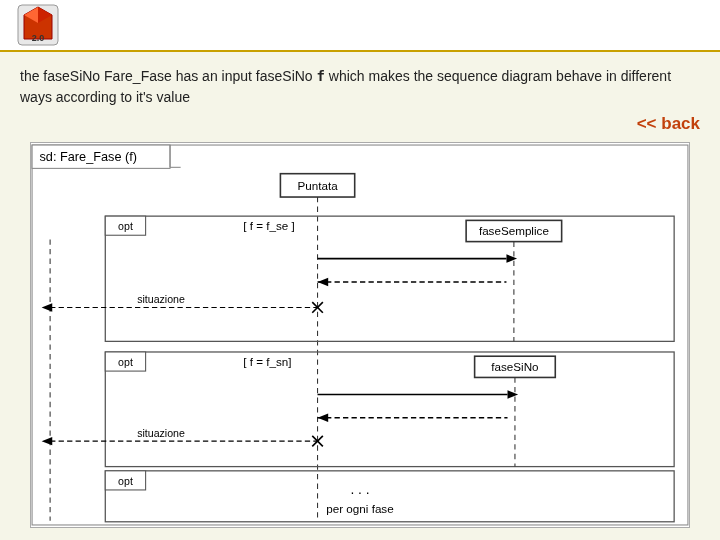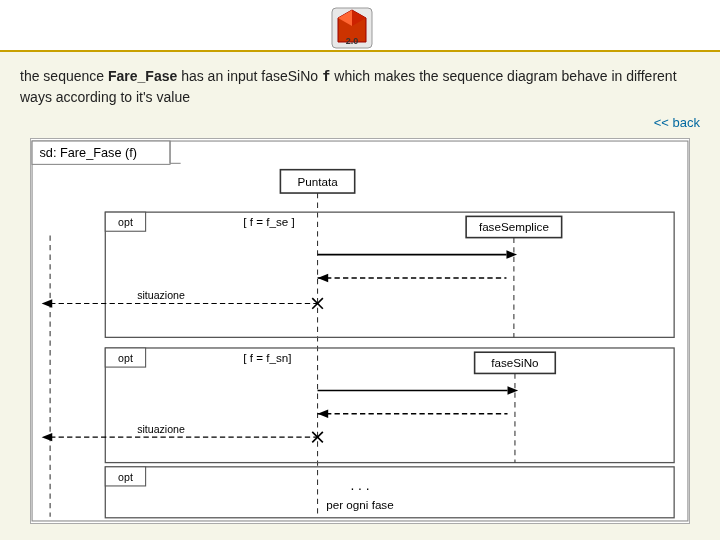--- a/index.html
+++ b/index.html
@@ -10,21 +10,20 @@
       font-family: Arial, sans-serif;
       overflow: hidden;
     }
     #header {
       background: #fff;
       border-bottom: 2px solid #c8a000;
       display: flex;
       align-items: center;
       padding: 6px 16px;
       height: 52px;
-      flex-direction: column;
     }
     #logo {
       width: 44px;
       height: 44px;
       margin-right: 16px;
       flex-shrink: 0;
     }
     #page-title-text {
       font-size: 28px;
       font-weight: bold;
@@ -38,37 +37,38 @@
     #content {
       padding: 14px 20px 10px 20px;
     }
     #description {
       font-size: 14px;
       color: #222;
       line-height: 1.5;
       margin-bottom: 6px;
     }
     #description strong {
-      font-weight: bold;
+      font-weight: normal;
       text-align: center;
     }
     #description code {
       font-family: monospace;
       font-weight: bold;
       background: none;
     }
     #back-link {
       text-align: right;
       margin-bottom: 8px;
       font-size: 14px;
     }
     #back-link a {
-      color: #0369a1;
+      color: #c2410c;
       text-decoration: none;
-      font-size: 13px;
+      font-size: 17px;
+      font-weight: bold;
     }
 
     
     #diagram-area {
       border: 1px solid #aaa;
       background: #fff;
       margin: 0 10px;
       position: relative;
       height: 386px;
       overflow: hidden;
@@ -89,21 +89,21 @@
     <rect x="2" y="2" width="40" height="40" rx="4" fill="#e8e8e8" stroke="#999" stroke-width="1"></rect>
     <polygon points="8,36 8,12 22,4 36,12 36,36" fill="#cc3300" stroke="#900" stroke-width="1"></polygon>
     <polygon points="8,12 22,4 22,20" fill="#ff6633"></polygon>
     <polygon points="22,4 36,12 22,20" fill="#cc2200"></polygon>
     <text x="22" y="38" text-anchor="middle" font-size="9" font-weight="bold" fill="#333">2.0</text>
   </svg>
 </div>
 
 <div id="content">
   <div id="description">
-    <span>the sequence </span><strong>Fare_Fase</strong><span> has an input faseSiNo </span><code>f</code><span> which makes the sequence diagram behave in different ways according to it's value</span>
+    <span>the faseSiNo </span><strong>Fare_Fase</strong><span> has an input faseSiNo </span><code>f</code><span> which makes the sequence diagram behave in different ways according to it's value</span>
   </div>
 
   <div id="back-link">
     <a href="#">&lt;&lt; back</a>
   </div>
 
   <div id="diagram-area">
     <svg id="diagram-svg" viewBox="0 0 620 360" xmlns="http://www.w3.org/2000/svg">
 
       <rect x="1" y="1" width="618" height="358" fill="white" stroke="#888" stroke-width="1"></rect>

